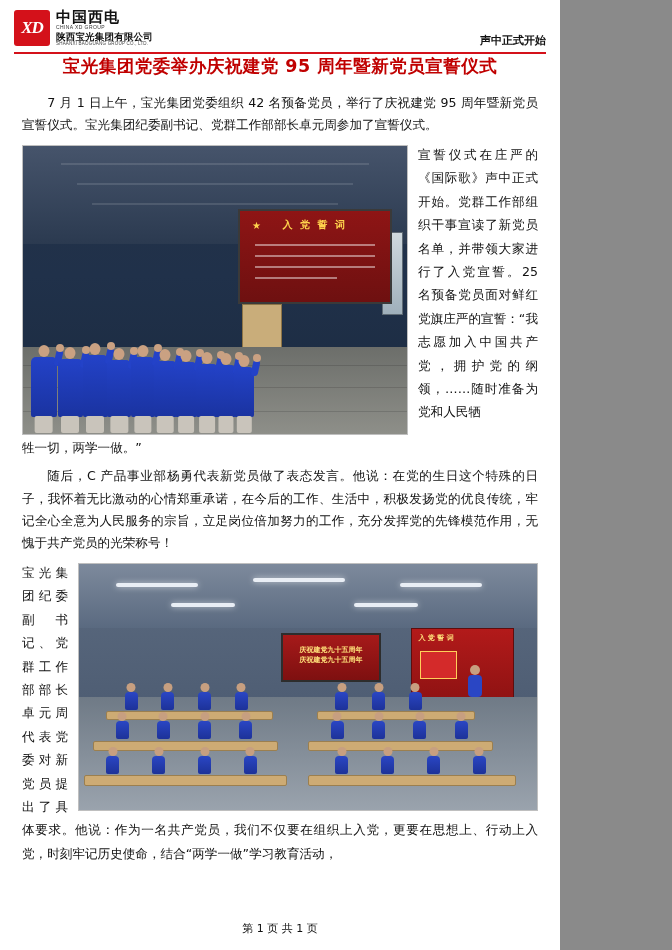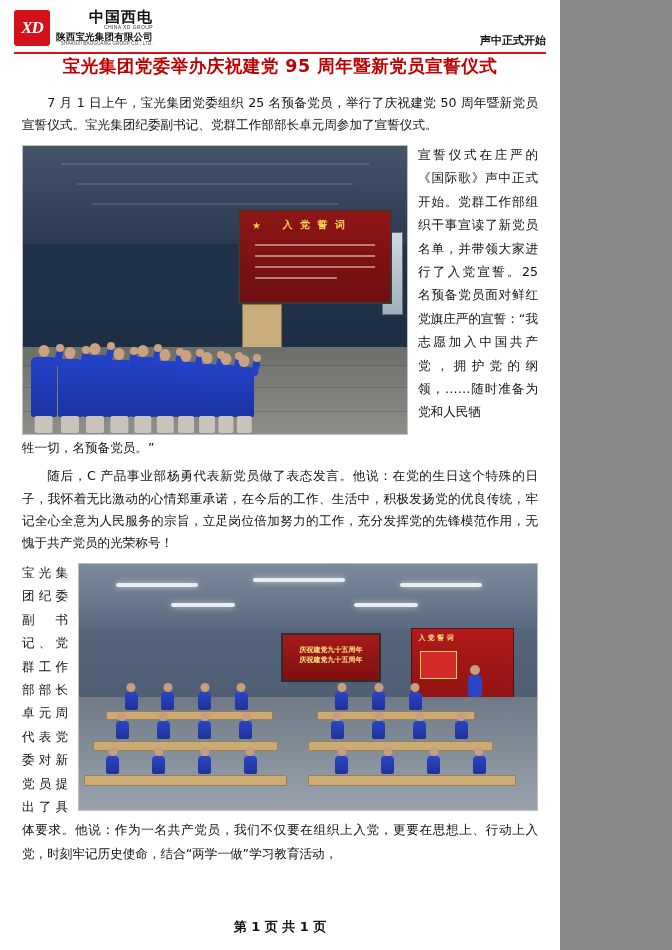--- a/index.html
+++ b/index.html
@@ -44,21 +44,21 @@
     left: 0; right: 0; top: 50%;
     transform: translateY(-50%);
     text-align: center;
     color: #ffffff;
     font-size: 17px;
     font-weight: bold;
     font-style: italic;
     letter-spacing: -1px;
     font-family: "Liberation Serif", serif;
   }
-  .brand-text { line-height: 1.05; text-align: right; }
+  .brand-text { line-height: 1.05; }
   .brand-cn1 {
     font-size: 15px;
     font-weight: bold;
     color: #111;
     font-family: "DejaVu Sans", sans-serif;
     letter-spacing: 1px;
   }
   .brand-en1 {
     font-size: 5px;
     color: #333;
@@ -158,23 +158,22 @@
     position: relative;
     overflow: hidden;
     background: #33465f;
   }
   .footer-note {
     position: absolute;
     bottom: 14px;
     left: 0; right: 0;
     text-align: center;
     font-family: "DejaVu Sans", sans-serif;
-    font-size: 13px;
-    color: #111;
-    font-weight: bold;
+    font-size: 11px;
+    color: #111;
   }
 
   
   .p1-wall {
     position: absolute; inset: 0;
     background: linear-gradient(#243247 0%, #20314a 45%, #1b2a3f 100%);
   }
   .p1-ceiling {
     position: absolute; left: 0; right: 0; top: 0; height: 34%;
     background: linear-gradient(#46546b, #2b3a50);
@@ -325,21 +324,21 @@
       </div>
     </div>
     <div class="header-right">声中正式开始</div>
   </div>
   <div class="rule"></div>
 
   <div class="content">
 
     <div class="doc-title">宝光集团党委举办庆祝建党 95 周年暨新党员宣誓仪式</div>
 
-    <p class="para">7 月 1 日上午，宝光集团党委组织 25 名预备党员，举行了庆祝建党 50 周年暨新党员宣誓仪式。宝光集团纪委副书记、党群工作部部长卓元周参加了宣誓仪式。</p>
+    <p class="para">7 月 1 日上午，宝光集团党委组织 42 名预备党员，举行了庆祝建党 95 周年暨新党员宣誓仪式。宝光集团纪委副书记、党群工作部部长卓元周参加了宣誓仪式。</p>
 
     <div class="wrap-block">
       <div class="img1">
         <div class="p1-wall"></div>
         <div class="p1-ceiling">
           <div class="p1-ceil-line" style="left:10%;top:18%;width:80%;"></div>
           <div class="p1-ceil-line" style="left:14%;top:38%;width:72%;"></div>
           <div class="p1-ceil-line" style="left:18%;top:58%;width:64%;"></div>
         </div>
         <div class="p1-window"></div>
@@ -427,21 +426,21 @@
               <div class="arm"></div>
               <div class="fist"></div>
               <div class="legs"></div>
             </div>
         </div>
       </div>
 
       <p class="wrap-text">宣誓仪式在庄严的《国际歌》声中正式开始。党群工作部组织干事宣读了新党员名单，并带领大家进行了入党宣誓。25 名预备党员面对鲜红党旗庄严的宣誓：“我志愿加入中国共产党，拥护党的纲领，……随时准备为党和人民牺</p>
     </div>
 
-    <p class="after-wrap">牲一切，名预备党员。”</p>
+    <p class="after-wrap">牲一切，两学一做。”</p>
 
     <p class="para">随后，C 产品事业部杨勇代表新党员做了表态发言。他说：在党的生日这个特殊的日子，我怀着无比激动的心情郑重承诺，在今后的工作、生活中，积极发扬党的优良传统，牢记全心全意为人民服务的宗旨，立足岗位倍加努力的工作，充分发挥党的先锋模范作用，无愧于共产党员的光荣称号！</p>
 
     <div class="wrap-block2">
       <div class="img2">
         <div class="p2-bg"></div>
         <div class="p2-ceiling">
           <div class="p2-light" style="left:8%;top:30%;width:18%;"></div>
           <div class="p2-light" style="left:38%;top:22%;width:20%;"></div>
           <div class="p2-light" style="left:70%;top:30%;width:18%;"></div>

